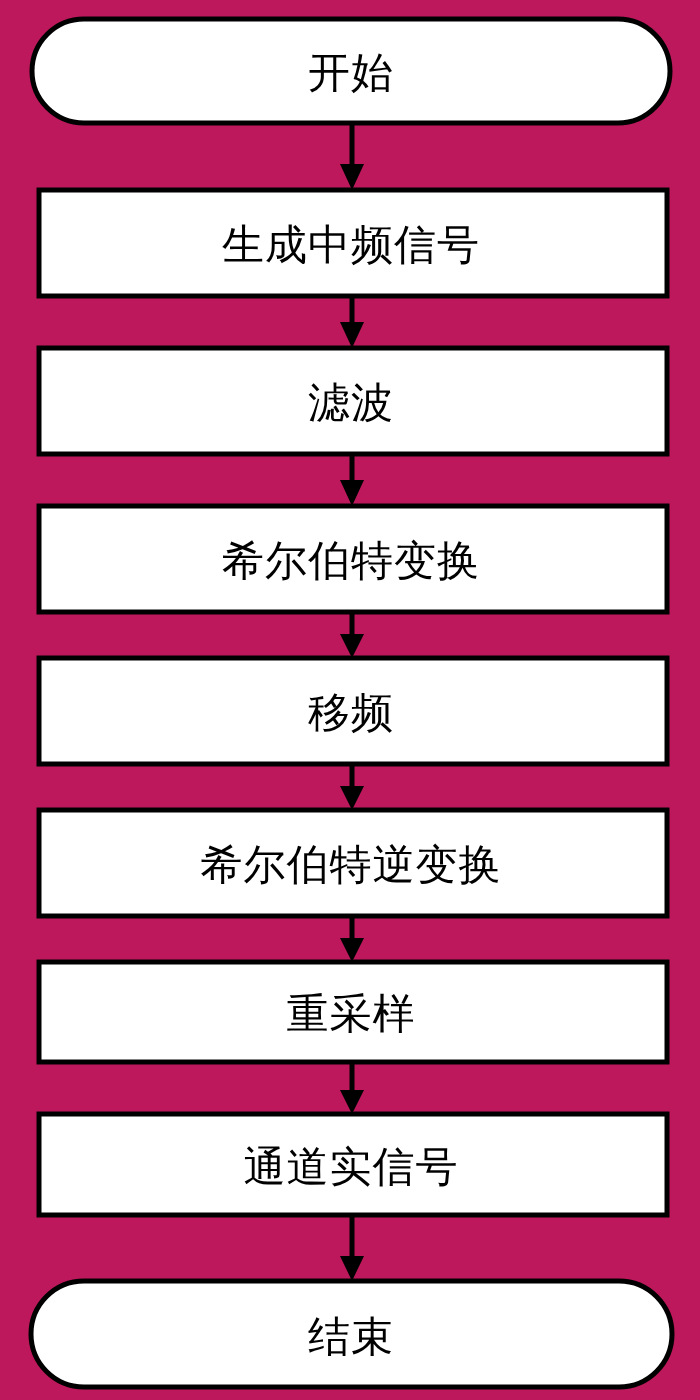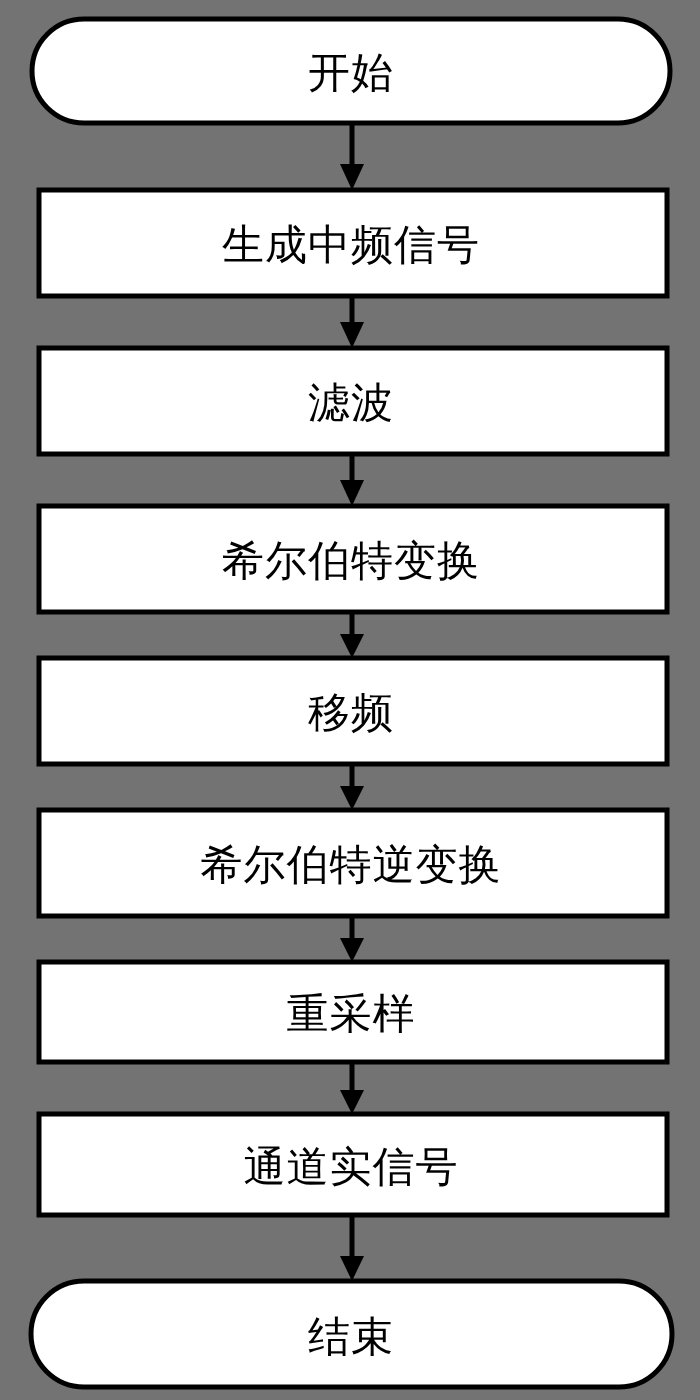--- a/index.html
+++ b/index.html
@@ -8,21 +8,21 @@
     padding: 0;
     background: #ffffff;
   }
   body {
     font-family: "DejaVu Serif", "Liberation Serif", serif;
   }
   #flow-root {
     position: relative;
     width: 700px;
     height: 1400px;
-    background: #737373;
+    background: #be185d;
     overflow: hidden;
   }
   #flow-svg {
     position: absolute;
     top: 0;
     left: 0;
     width: 700px;
     height: 1400px;
     display: block;
   }

